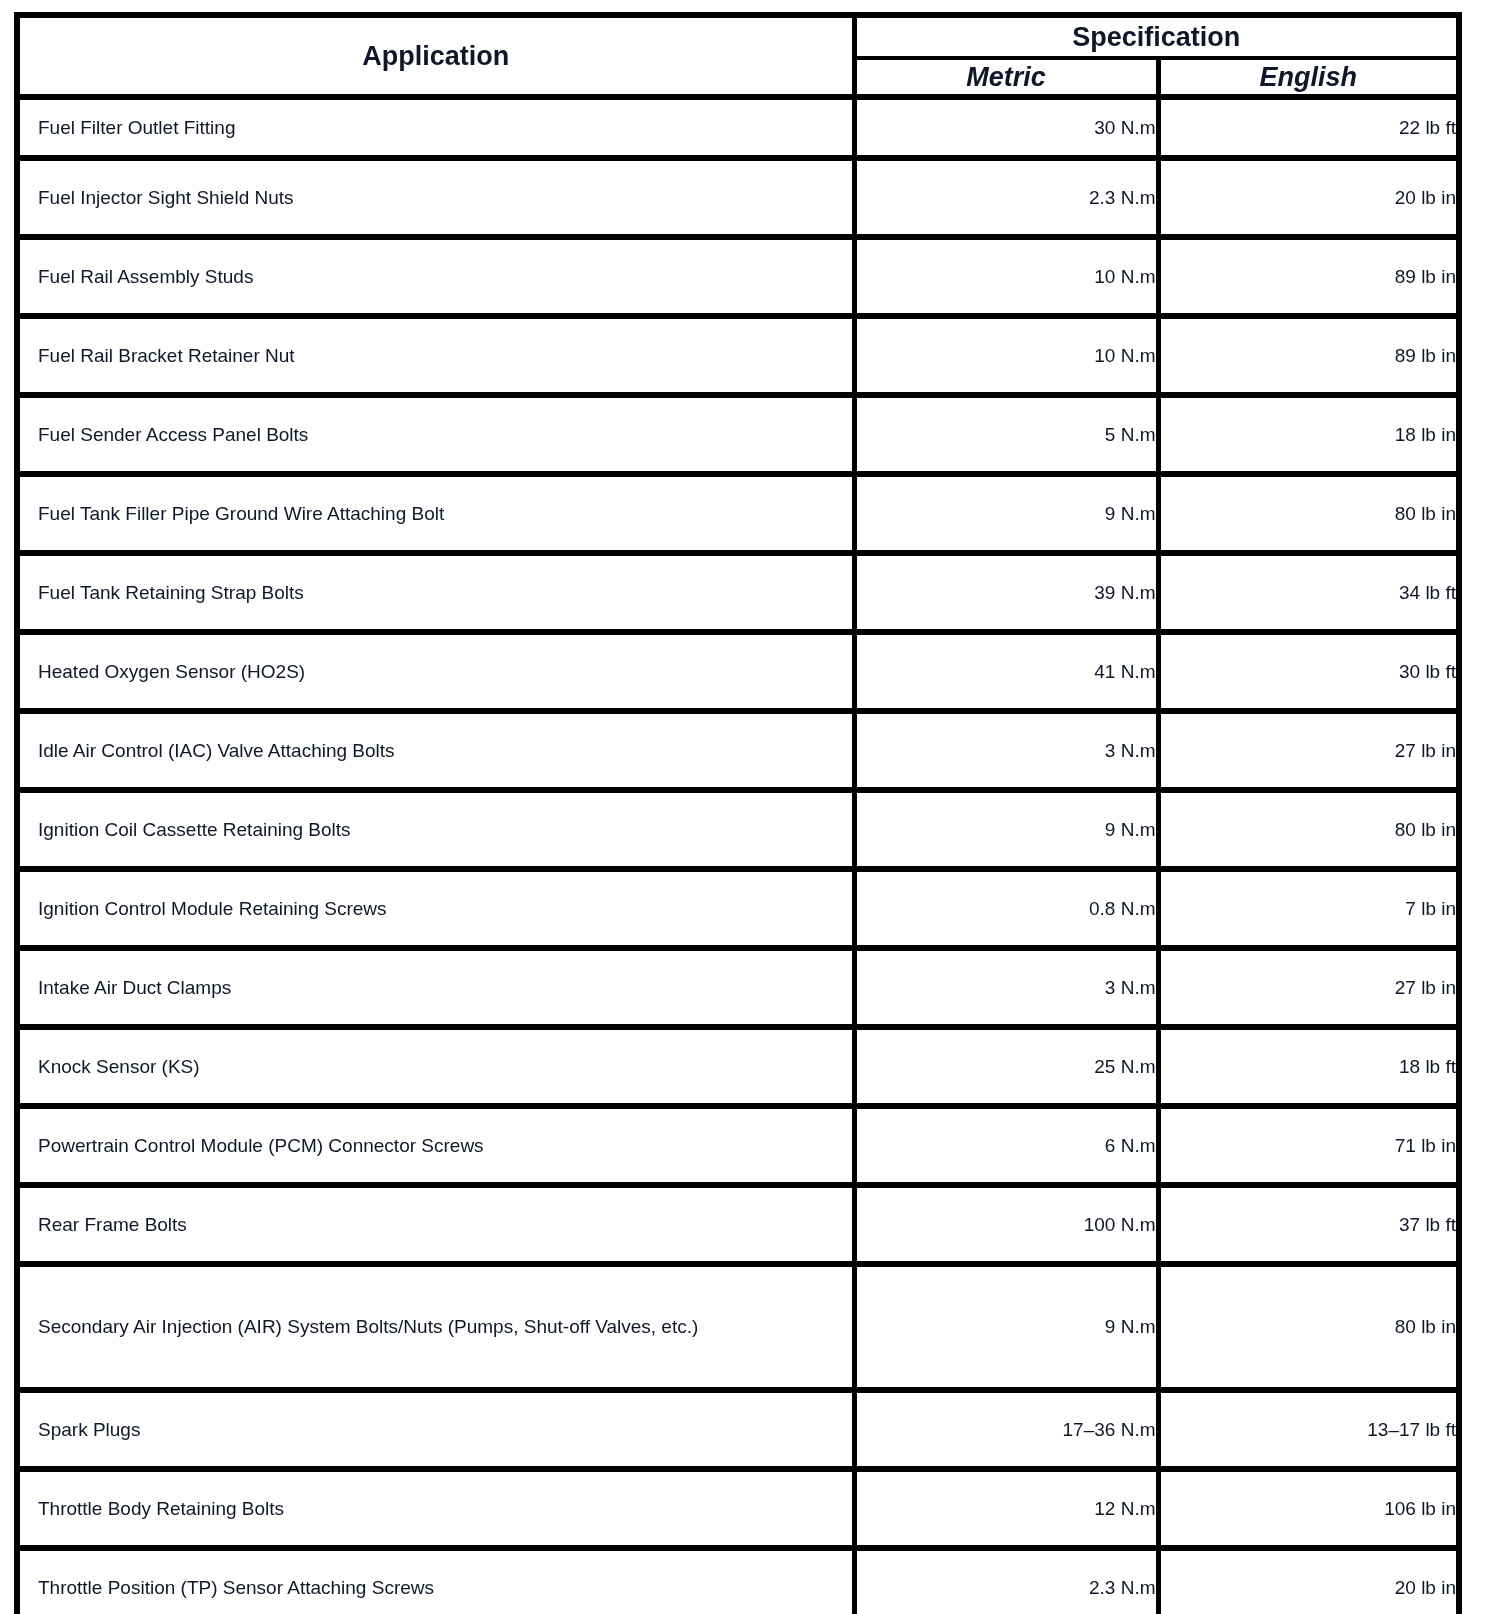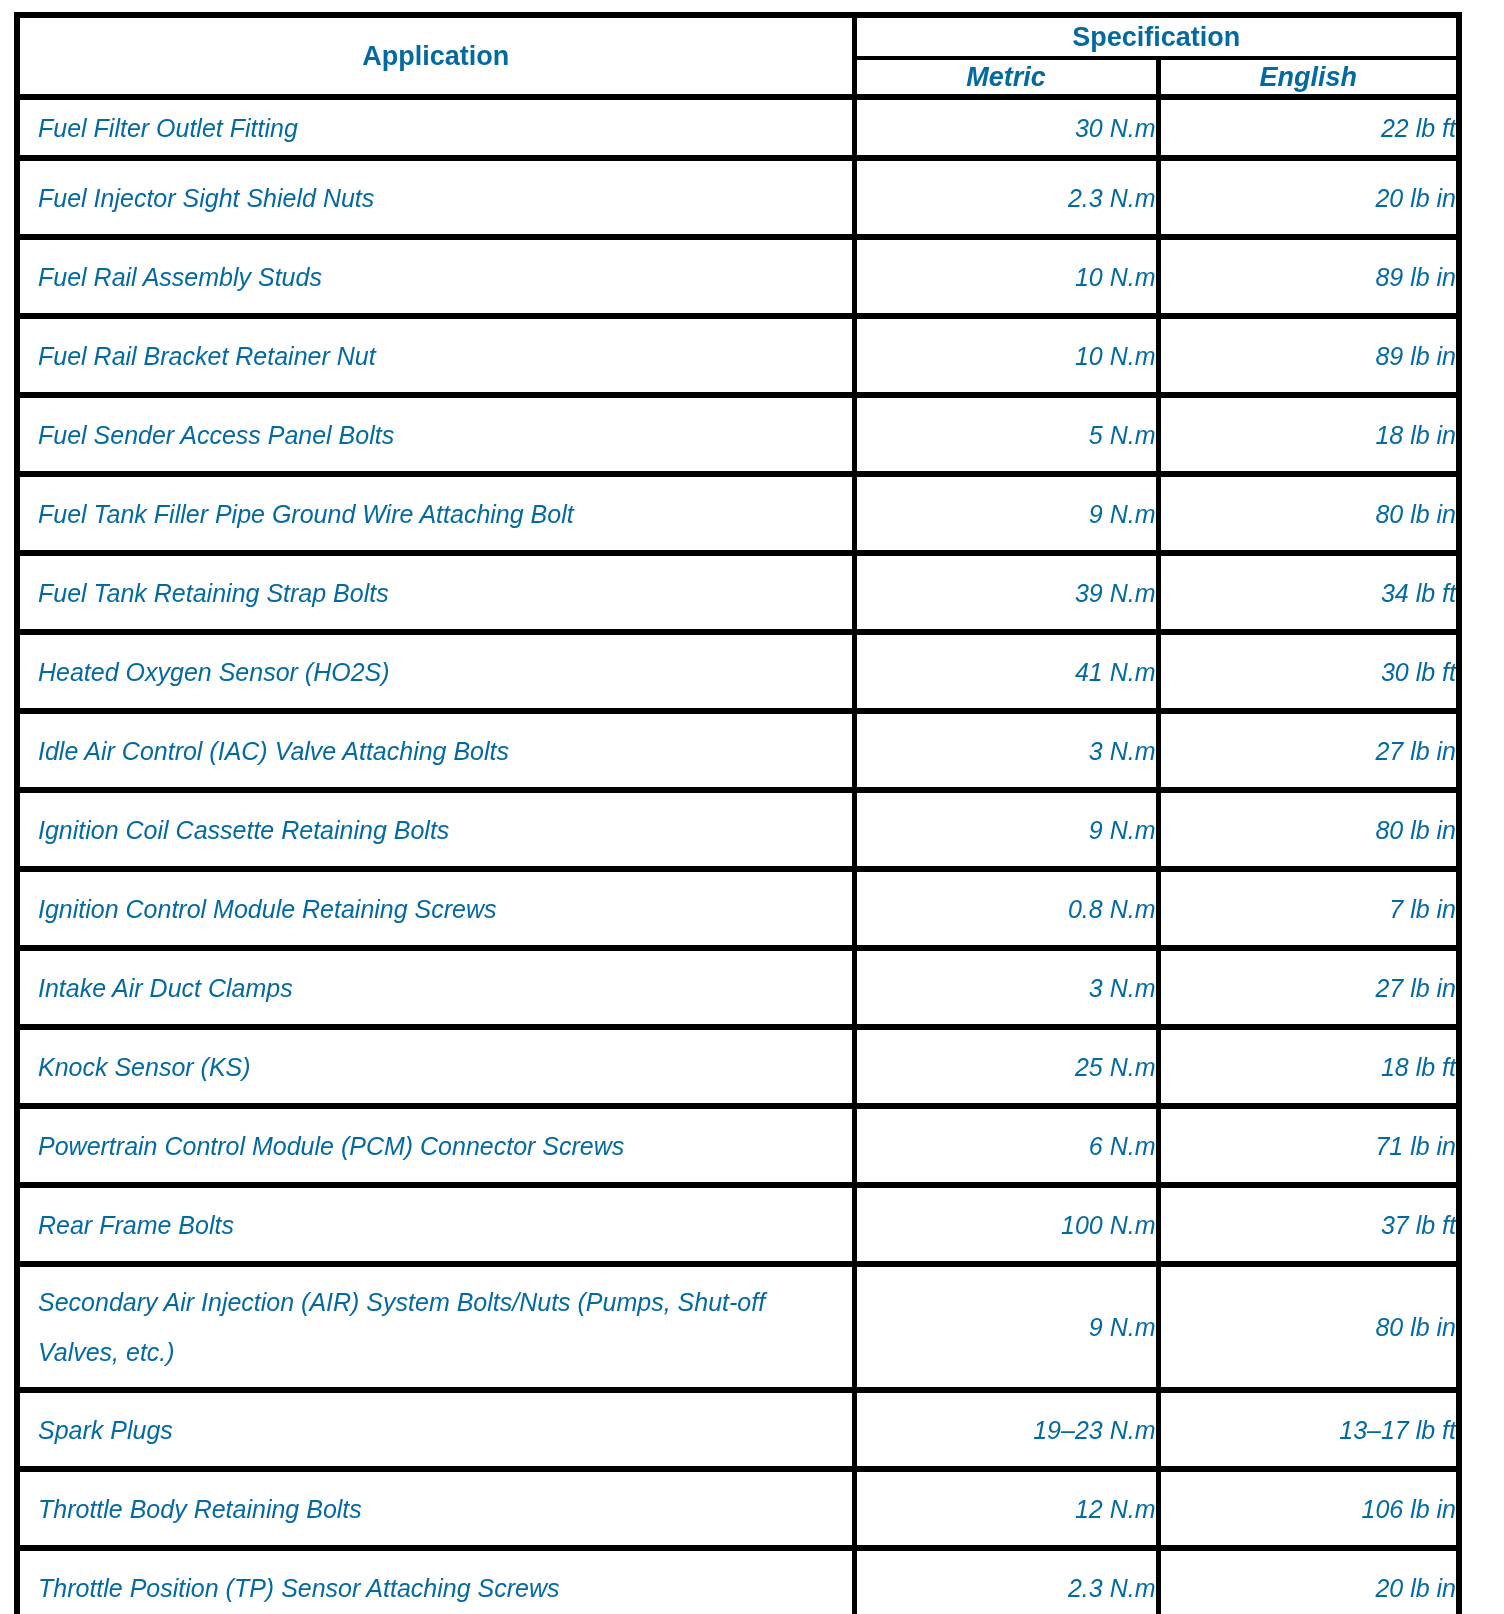--- a/index.html
+++ b/index.html
@@ -7,21 +7,21 @@
     padding: 0;
     background: #ffffff;
   }
   .page {
     position: relative;
     width: 1504px;
     height: 1614px;
     background: #ffffff;
     overflow: hidden;
     font-family: "Liberation Sans", sans-serif;
-    color: #0369a1;
+    color: #0f172a;
   }
   table.spec-table {
     position: absolute;
     left: 14px;
     top: 12px;
     width: 1442px;
     border-collapse: collapse;
     table-layout: fixed;
     background: #ffffff;
     border: 6px solid #000000;
@@ -48,25 +48,24 @@
   th.app-h {
     text-align: center;
   }
   tr.sub-row th {
     height: 34px;
     border-top-width: 4px;
     border-bottom-width: 6px;
     font-style: italic;
   }
   tbody td {
-    font-size: 25px;
+    font-size: 19px;
     border-top-width: 6px;
     border-bottom-width: 6px;
     height: 73px;
-    font-style: italic;
   }
   tbody tr:nth-child(1) td { height: 55px; }
   tbody tr:nth-child(16) td { height: 120px; }
   td.app-cell {
     text-align: left;
     padding-left: 18px;
     padding-right: 40px;
     line-height: 50px;
   }
   td.val-cell {
@@ -170,21 +169,21 @@
           <td class="val-cell">100 N.m</td>
           <td class="val-cell">37 lb ft</td>
         </tr>
         <tr>
           <td class="app-cell">Secondary Air Injection (AIR) System Bolts/Nuts (Pumps, Shut-off Valves, etc.)</td>
           <td class="val-cell">9 N.m</td>
           <td class="val-cell">80 lb in</td>
         </tr>
         <tr>
           <td class="app-cell">Spark Plugs</td>
-          <td class="val-cell">19–23 N.m</td>
+          <td class="val-cell">17–36 N.m</td>
           <td class="val-cell">13–17 lb ft</td>
         </tr>
         <tr>
           <td class="app-cell">Throttle Body Retaining Bolts</td>
           <td class="val-cell">12 N.m</td>
           <td class="val-cell">106 lb in</td>
         </tr>
         <tr>
           <td class="app-cell">Throttle Position (TP) Sensor Attaching Screws</td>
           <td class="val-cell">2.3 N.m</td>

